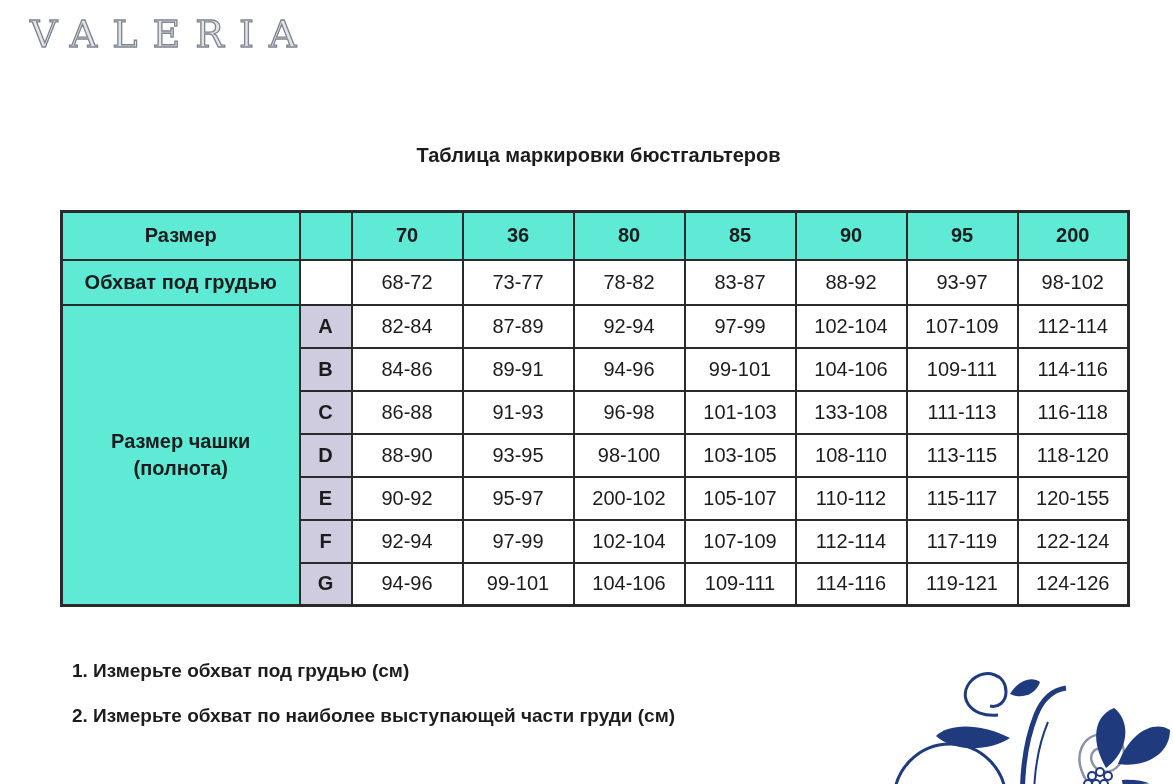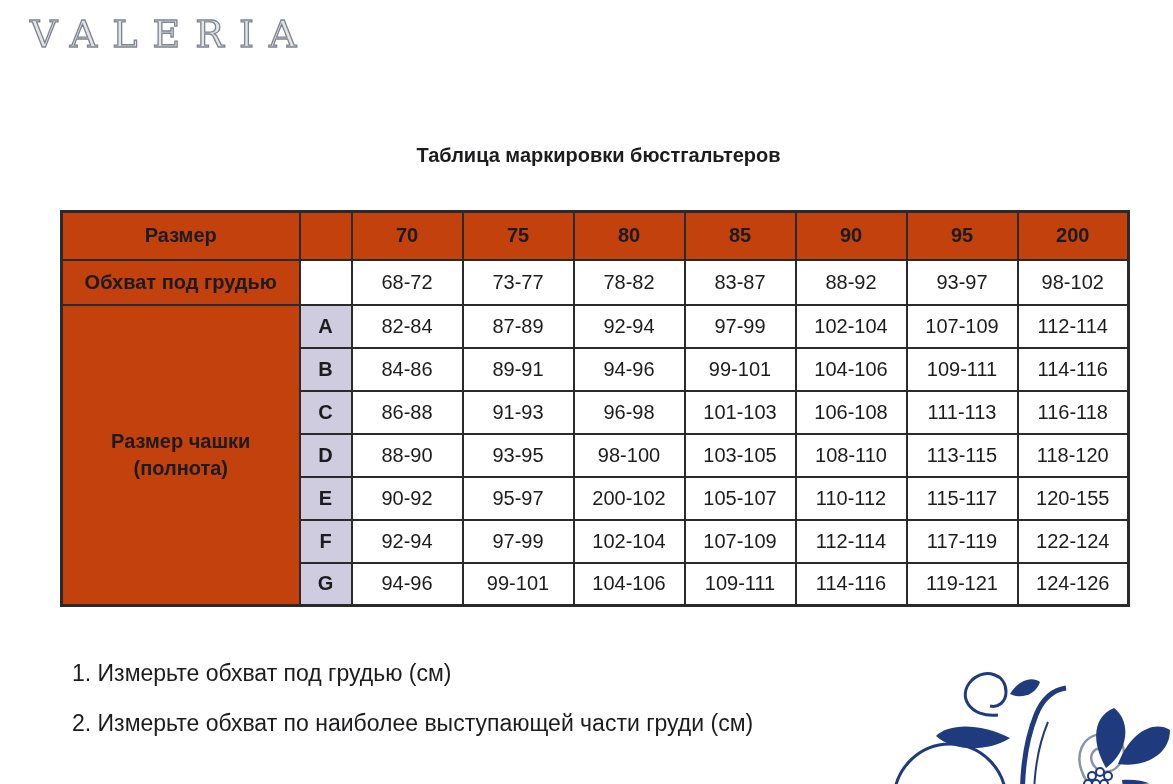--- a/index.html
+++ b/index.html
@@ -27,31 +27,31 @@
     border:3px solid #2a2a2a;
   }
   table.size-chart td{
     border:2px solid #2a2a2a;
     font-size:20px;text-align:center;vertical-align:middle;
     color:#1c1c1e;padding:0;
   }
   td.lbl{
     text-align:left;padding-left:13px;font-weight:bold;font-size:19px;
   }
-  .peach{background:#c2410c;}
+  .peach{background:#5eead4;}
   .lav{background:#cfcce0;}
   td.hdr{font-weight:bold;}
   td.cup{font-weight:bold;font-size:20px;}
   tr.r-size{height:48px;}
   tr.r-under{height:45px;margin-top:23px;}
   tr.r-cup{height:43px;}
   td.big-lbl{line-height:1.35;}
   
   .notes{position:absolute;left:72px;top:660px;}
-  .notes p{margin:0 0 23px 0;font-size:23px;font-weight:normal;color:#1c1c1e;}
+  .notes p{margin:0 0 23px 0;font-size:19px;font-weight:bold;color:#1c1c1e;}
   
   .ornament{position:absolute;left:878px;top:660px;width:295px;height:190px;}
 </style>
 </head>
 <body>
 
 <div class="page">
 
   <div class="logo">VALERIA</div>
 
@@ -67,21 +67,21 @@
         <col>
         <col>
         <col>
         <col>
     </colgroup>
     <tbody>
       <tr class="r-size">
         <td class="lbl peach">Размер</td>
         <td class="peach"></td>
         <td class="peach hdr">70</td>
-        <td class="peach hdr">75</td>
+        <td class="peach hdr">36</td>
         <td class="peach hdr">80</td>
         <td class="peach hdr">85</td>
         <td class="peach hdr">90</td>
         <td class="peach hdr">95</td>
         <td class="peach hdr">200</td>
       </tr>
       <tr class="r-under">
         <td class="lbl peach">Обхват под грудью</td>
         <td></td>
         <td>68-72</td>
@@ -112,21 +112,21 @@
         <td>104-106</td>
         <td>109-111</td>
         <td>114-116</td>
       </tr>
       <tr class="r-cup">
         <td class="cup lav">C</td>
         <td>86-88</td>
         <td>91-93</td>
         <td>96-98</td>
         <td>101-103</td>
-        <td>106-108</td>
+        <td>133-108</td>
         <td>111-113</td>
         <td>116-118</td>
       </tr>
       <tr class="r-cup">
         <td class="cup lav">D</td>
         <td>88-90</td>
         <td>93-95</td>
         <td>98-100</td>
         <td>103-105</td>
         <td>108-110</td>

